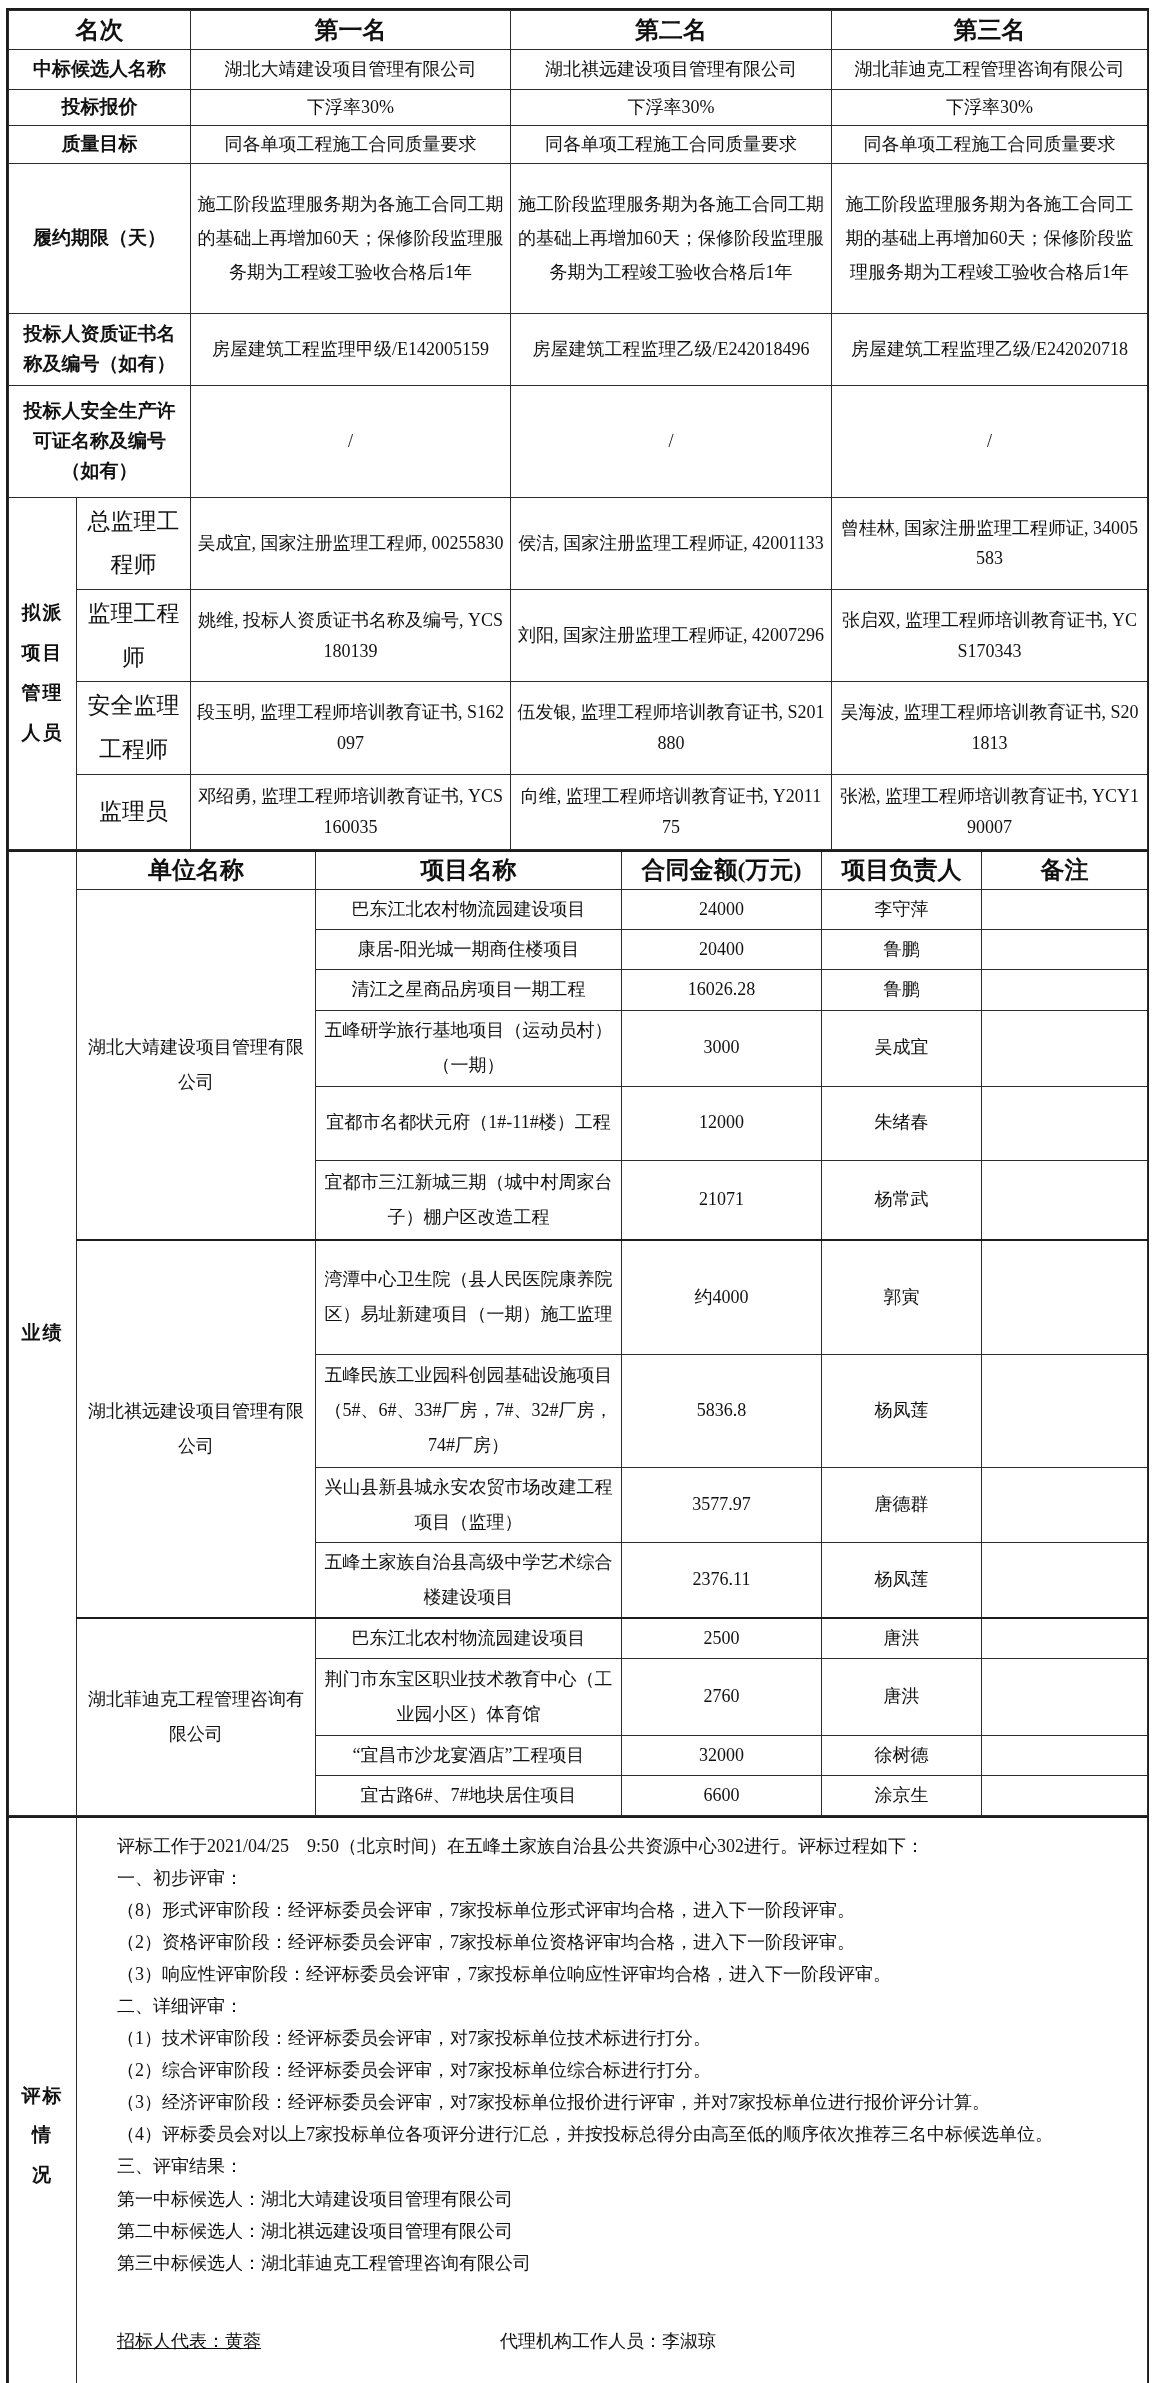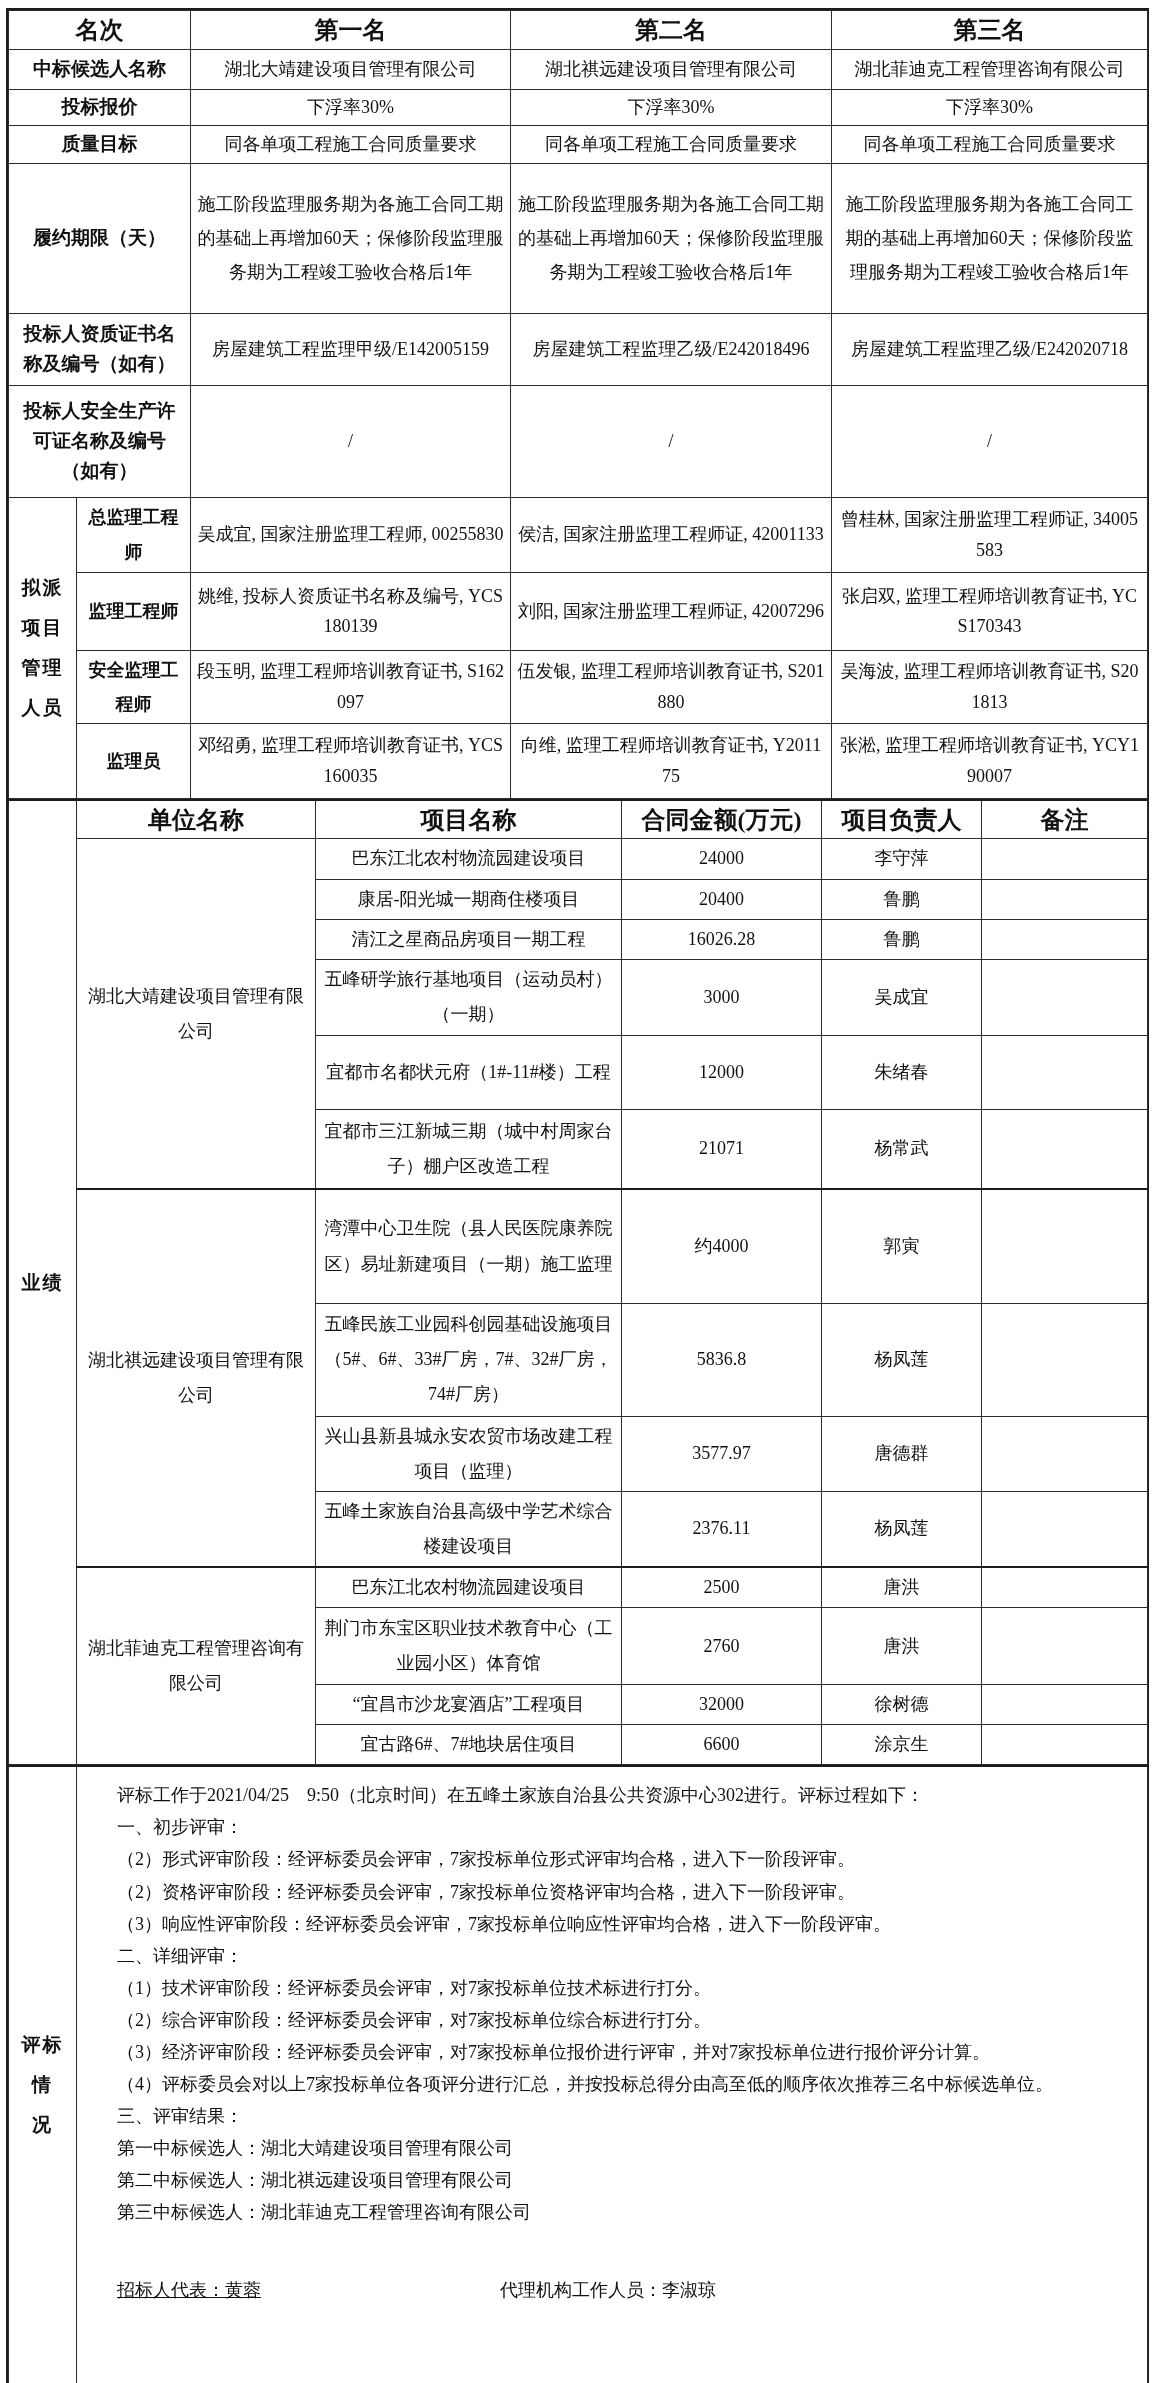--- a/index.html
+++ b/index.html
@@ -22,21 +22,21 @@
   td, th {
     border: 1px solid #2c2c2c;
     text-align: center;
     vertical-align: middle;
     padding: 2px 6px;
     word-break: break-all;
   }
   th { font-size: 24px; font-weight: bold; }
   .lbl { font-size: 19px; font-weight: bold; line-height: 1.6; }
   .vlabel { white-space: pre-line; line-height: 2.1; letter-spacing: 2px; }
-  .sublbl { font-size: 18px; font-weight: bold; line-height: 1.9; margin-top: 14px; }
+  .sublbl { font-size: 23px; font-weight: normal; line-height: 1.9; margin-top: 14px; }
   .val { font-size: 18px; font-weight: normal; line-height: 1.7; }
   .perf-table .val { line-height: 1.95; }
   .perf-table, .eval-table { border-top: 2px solid #1c1c1c; }
   .sep-top td { border-top: 2px solid #1c1c1c; }
   .eval-content {
     text-align: left;
     vertical-align: top;
     padding: 12px 10px 12px 4px;
   }
   .ep {
@@ -254,21 +254,21 @@
         <col style="width:68px">
         <col style="width:1071px">
       </colgroup>
     <tbody>
         <tr style="height:636px">
       <td class="lbl vlabel">评标情
 况</td>
       <td class="eval-content">
         <p class="ep">评标工作于2021/04/25    9:50（北京时间）在五峰土家族自治县公共资源中心302进行。评标过程如下：</p>
         <p class="ep">一、初步评审：</p>
-        <p class="ep">（2）形式评审阶段：经评标委员会评审，7家投标单位形式评审均合格，进入下一阶段评审。</p>
+        <p class="ep">（8）形式评审阶段：经评标委员会评审，7家投标单位形式评审均合格，进入下一阶段评审。</p>
         <p class="ep">（2）资格评审阶段：经评标委员会评审，7家投标单位资格评审均合格，进入下一阶段评审。</p>
         <p class="ep">（3）响应性评审阶段：经评标委员会评审，7家投标单位响应性评审均合格，进入下一阶段评审。</p>
         <p class="ep">二、详细评审：</p>
         <p class="ep">（1）技术评审阶段：经评标委员会评审，对7家投标单位技术标进行打分。</p>
         <p class="ep">（2）综合评审阶段：经评标委员会评审，对7家投标单位综合标进行打分。</p>
         <p class="ep">（3）经济评审阶段：经评标委员会评审，对7家投标单位报价进行评审，并对7家投标单位进行报价评分计算。</p>
         <p class="ep">（4）评标委员会对以上7家投标单位各项评分进行汇总，并按投标总得分由高至低的顺序依次推荐三名中标候选单位。</p>
         <p class="ep">三、评审结果：</p>
         <p class="ep">第一中标候选人：湖北大靖建设项目管理有限公司</p>
         <p class="ep">第二中标候选人：湖北祺远建设项目管理有限公司</p>

